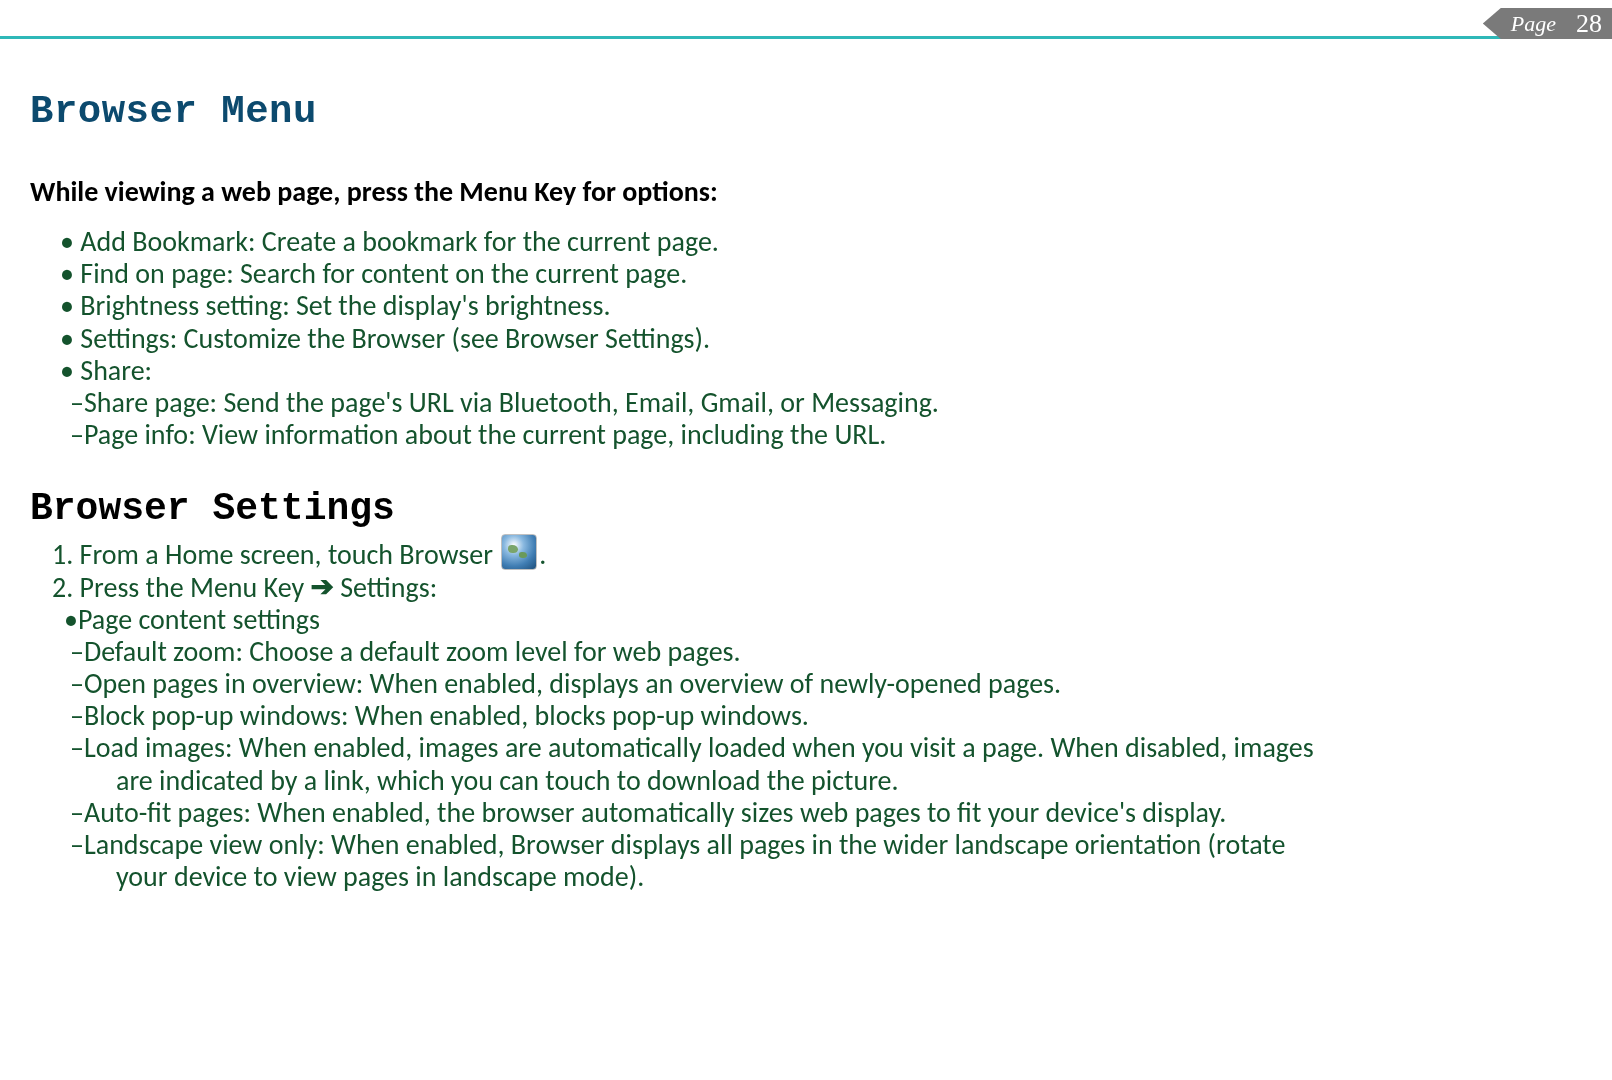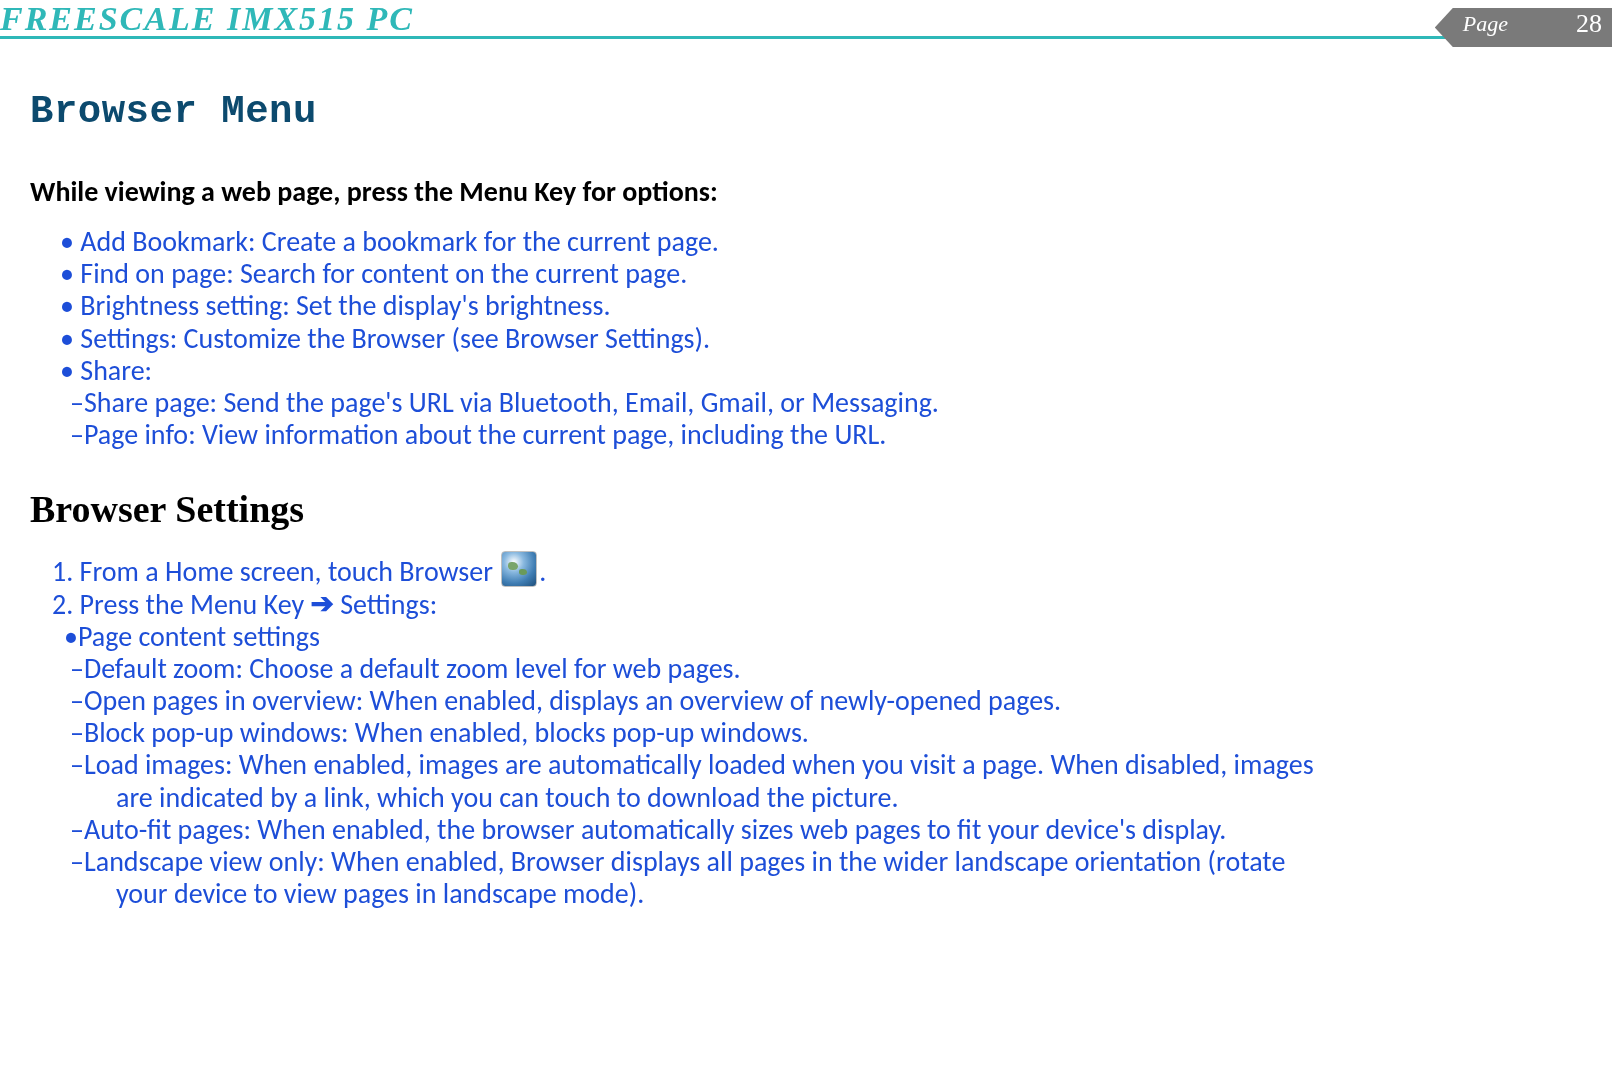--- a/index.html
+++ b/index.html
@@ -45,25 +45,24 @@
   .page-badge {
     position: absolute;
     right: 0;
     top: 8px;
     height: 31px;
     background: #7a7a7a;
     color: #ffffff;
     font-family: "Times New Roman", Times, serif;
     font-style: italic;
     font-size: 22px;
-    padding: 0 10px 8px 28px;
+    padding: 0 10px 0 28px;
     display: flex;
     align-items: center;
     clip-path: polygon(18px 0, 100% 0, 100% 100%, 18px 100%, 0 50%);
-    gap: 48px;
   }
   .page-badge .num {
     font-style: normal;
     font-size: 26px;
     margin-left: 20px;
   }
   .content {
     padding: 50px 30px 0 30px;
   }
   .h1 {
@@ -78,30 +77,30 @@
     font-family: "Calibri", "Segoe UI", Arial, sans-serif;
     font-weight: bold;
     font-size: 28px;
     margin: 0 0 17px 0;
     color: #000;
   }
   .body-text {
     font-family: "Calibri", "Segoe UI", Arial, sans-serif;
     font-size: 28px;
     line-height: 1.15;
-    color: #1d4ed8;
+    color: #14532d;
   }
   .indent-1 { padding-left: 30px; }
   .indent-2 { padding-left: 40px; }
   .row { display: block; }
   .h2 {
-    font-family: Liberation Serif, serif;
+    font-family: Liberation Mono, monospace;
     font-weight: bold;
     font-size: 38px;
-    margin: 36px 0 20px 0;
+    margin: 36px 0 4px 0;
     color: #000;
   }
   .num-list { padding-left: 22px; }
   .arrow {
     display: inline-block;
     font-weight: bold;
     transform: translateY(-1px);
   }
   .globe-icon {
     display: inline-block;
@@ -133,21 +132,20 @@
   .sub-indent {
     padding-left: 86px;
   }
 </style>
 </head>
 <body>
 
 <div class="page">
 
   <div class="header-bar">
-    <div class="header-title">FREESCALE  IMX515  PC</div>
     <div class="header-line"></div>
     <div class="page-badge">
       <span>Page</span>
       <span class="num">28</span>
     </div>
   </div>
 
   <div class="content">
 
     <div class="h1">Browser Menu</div>

